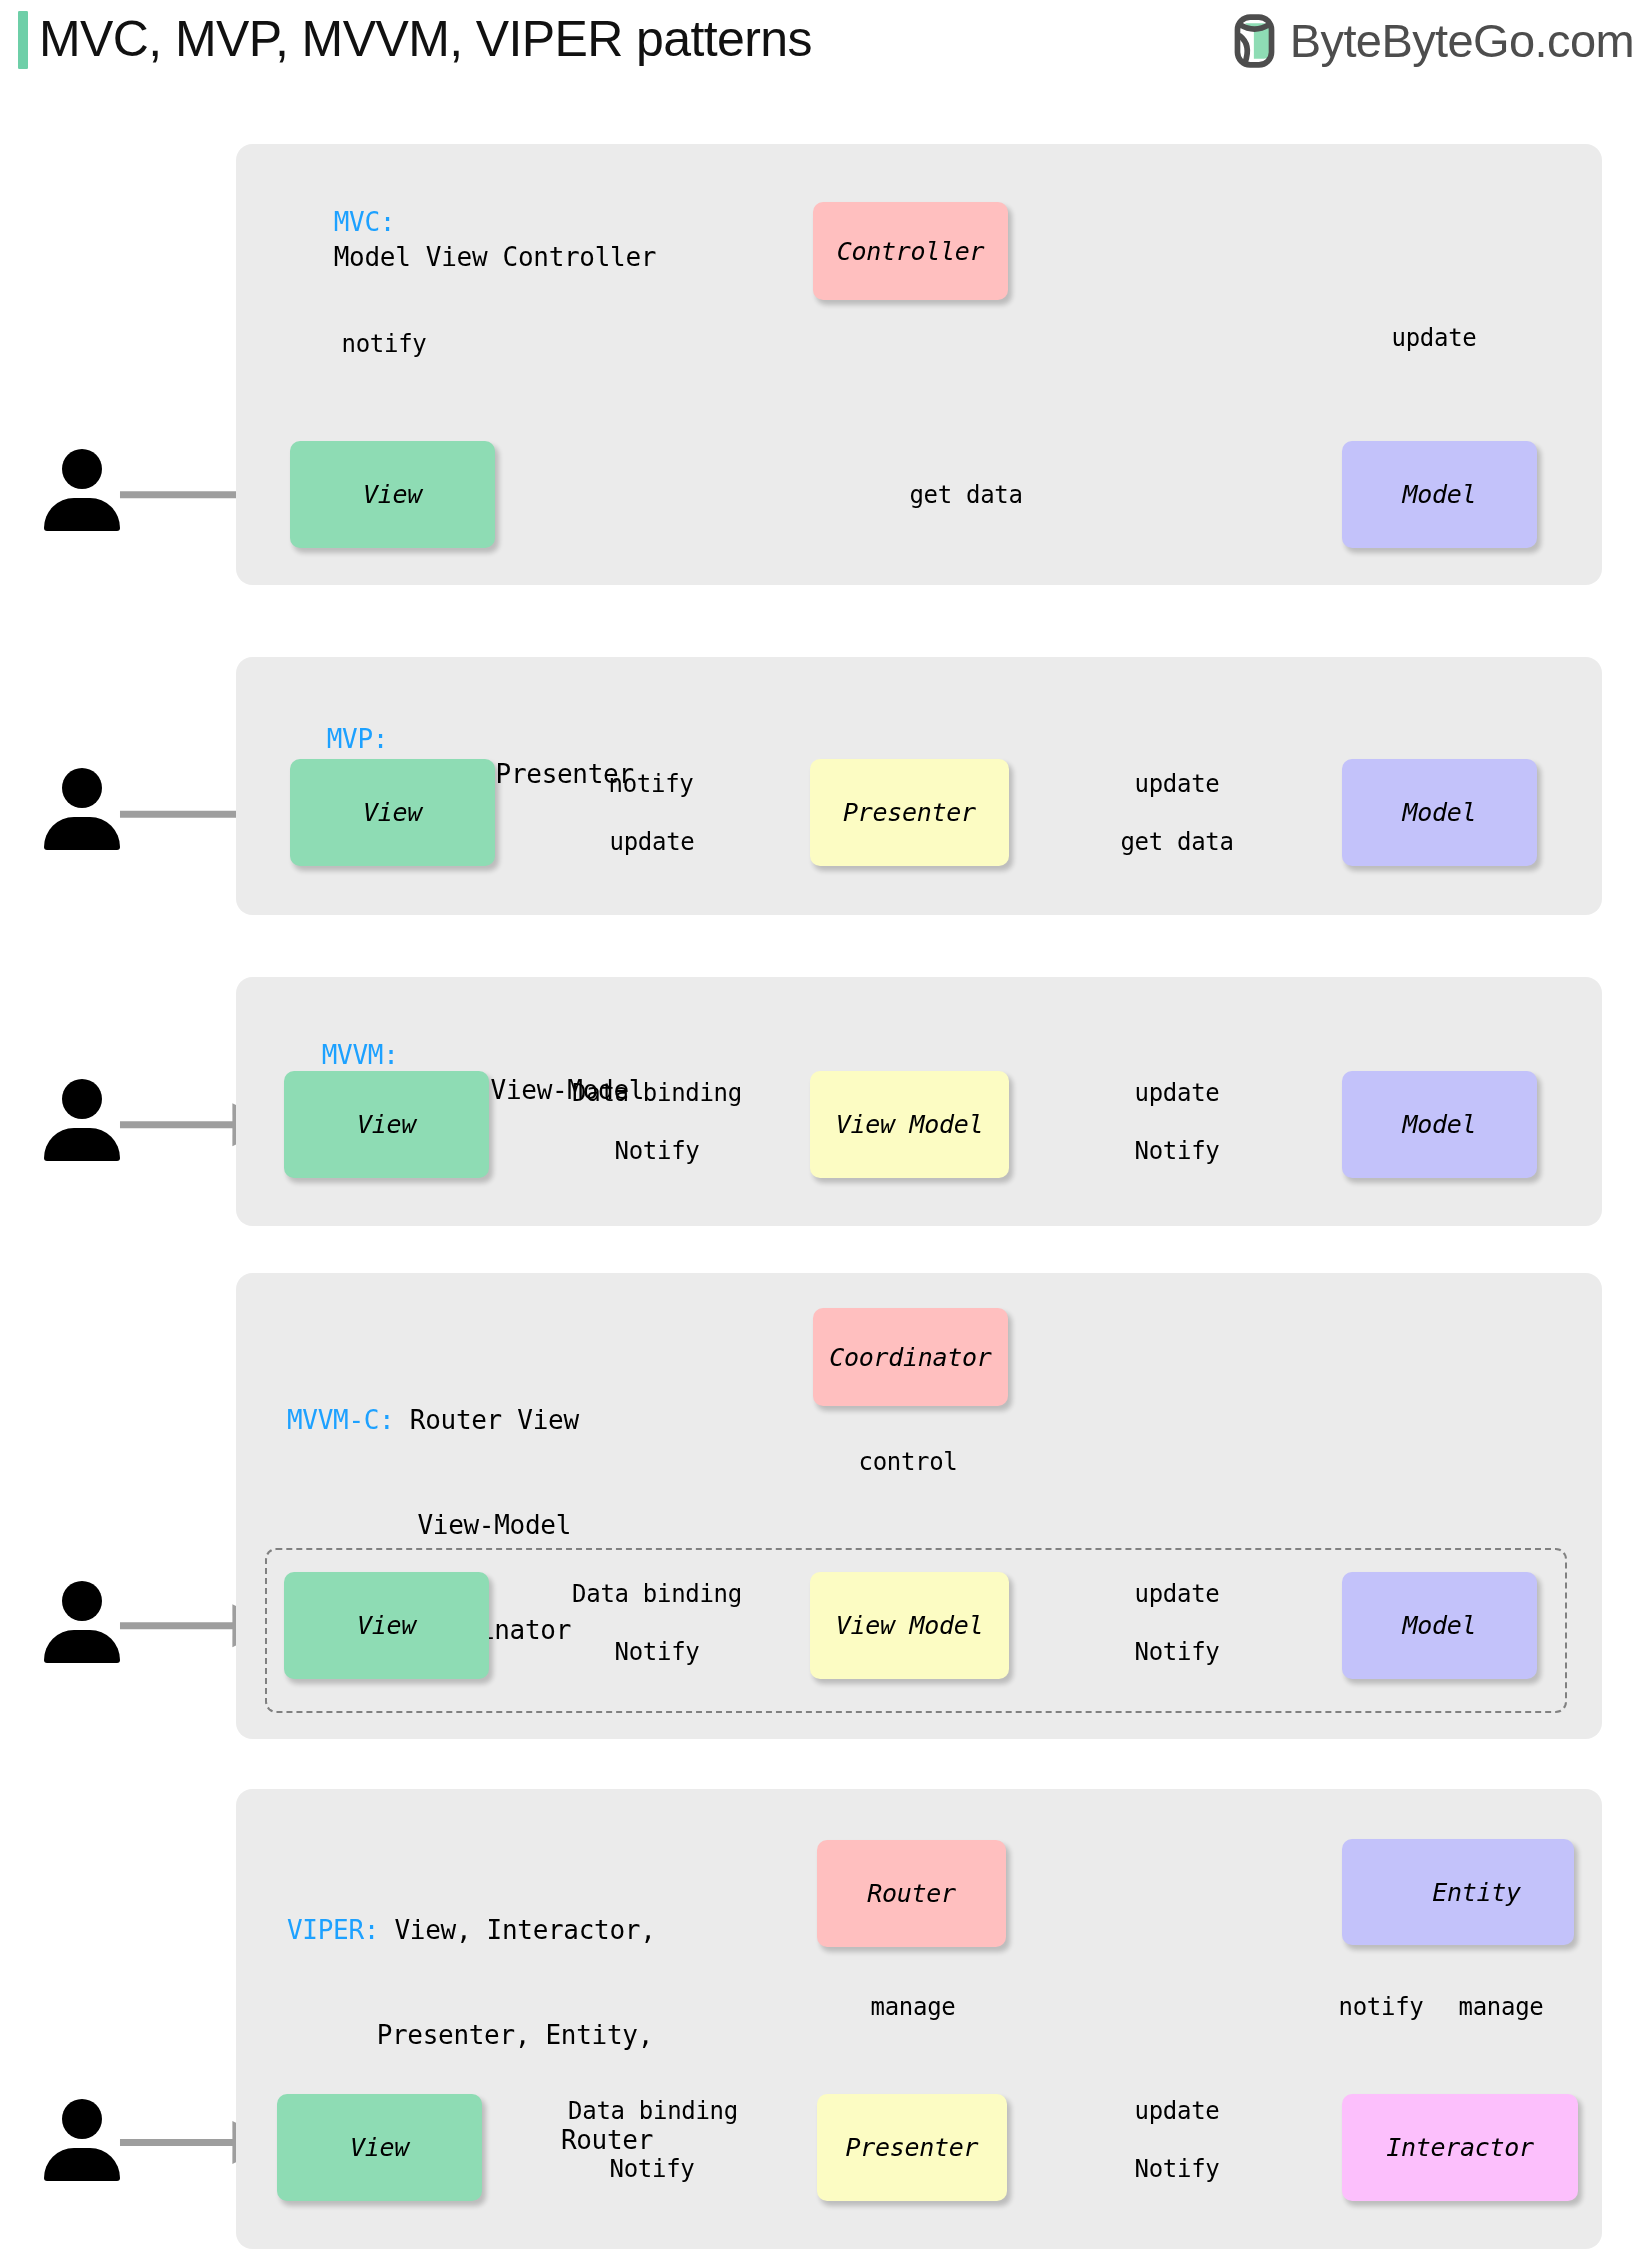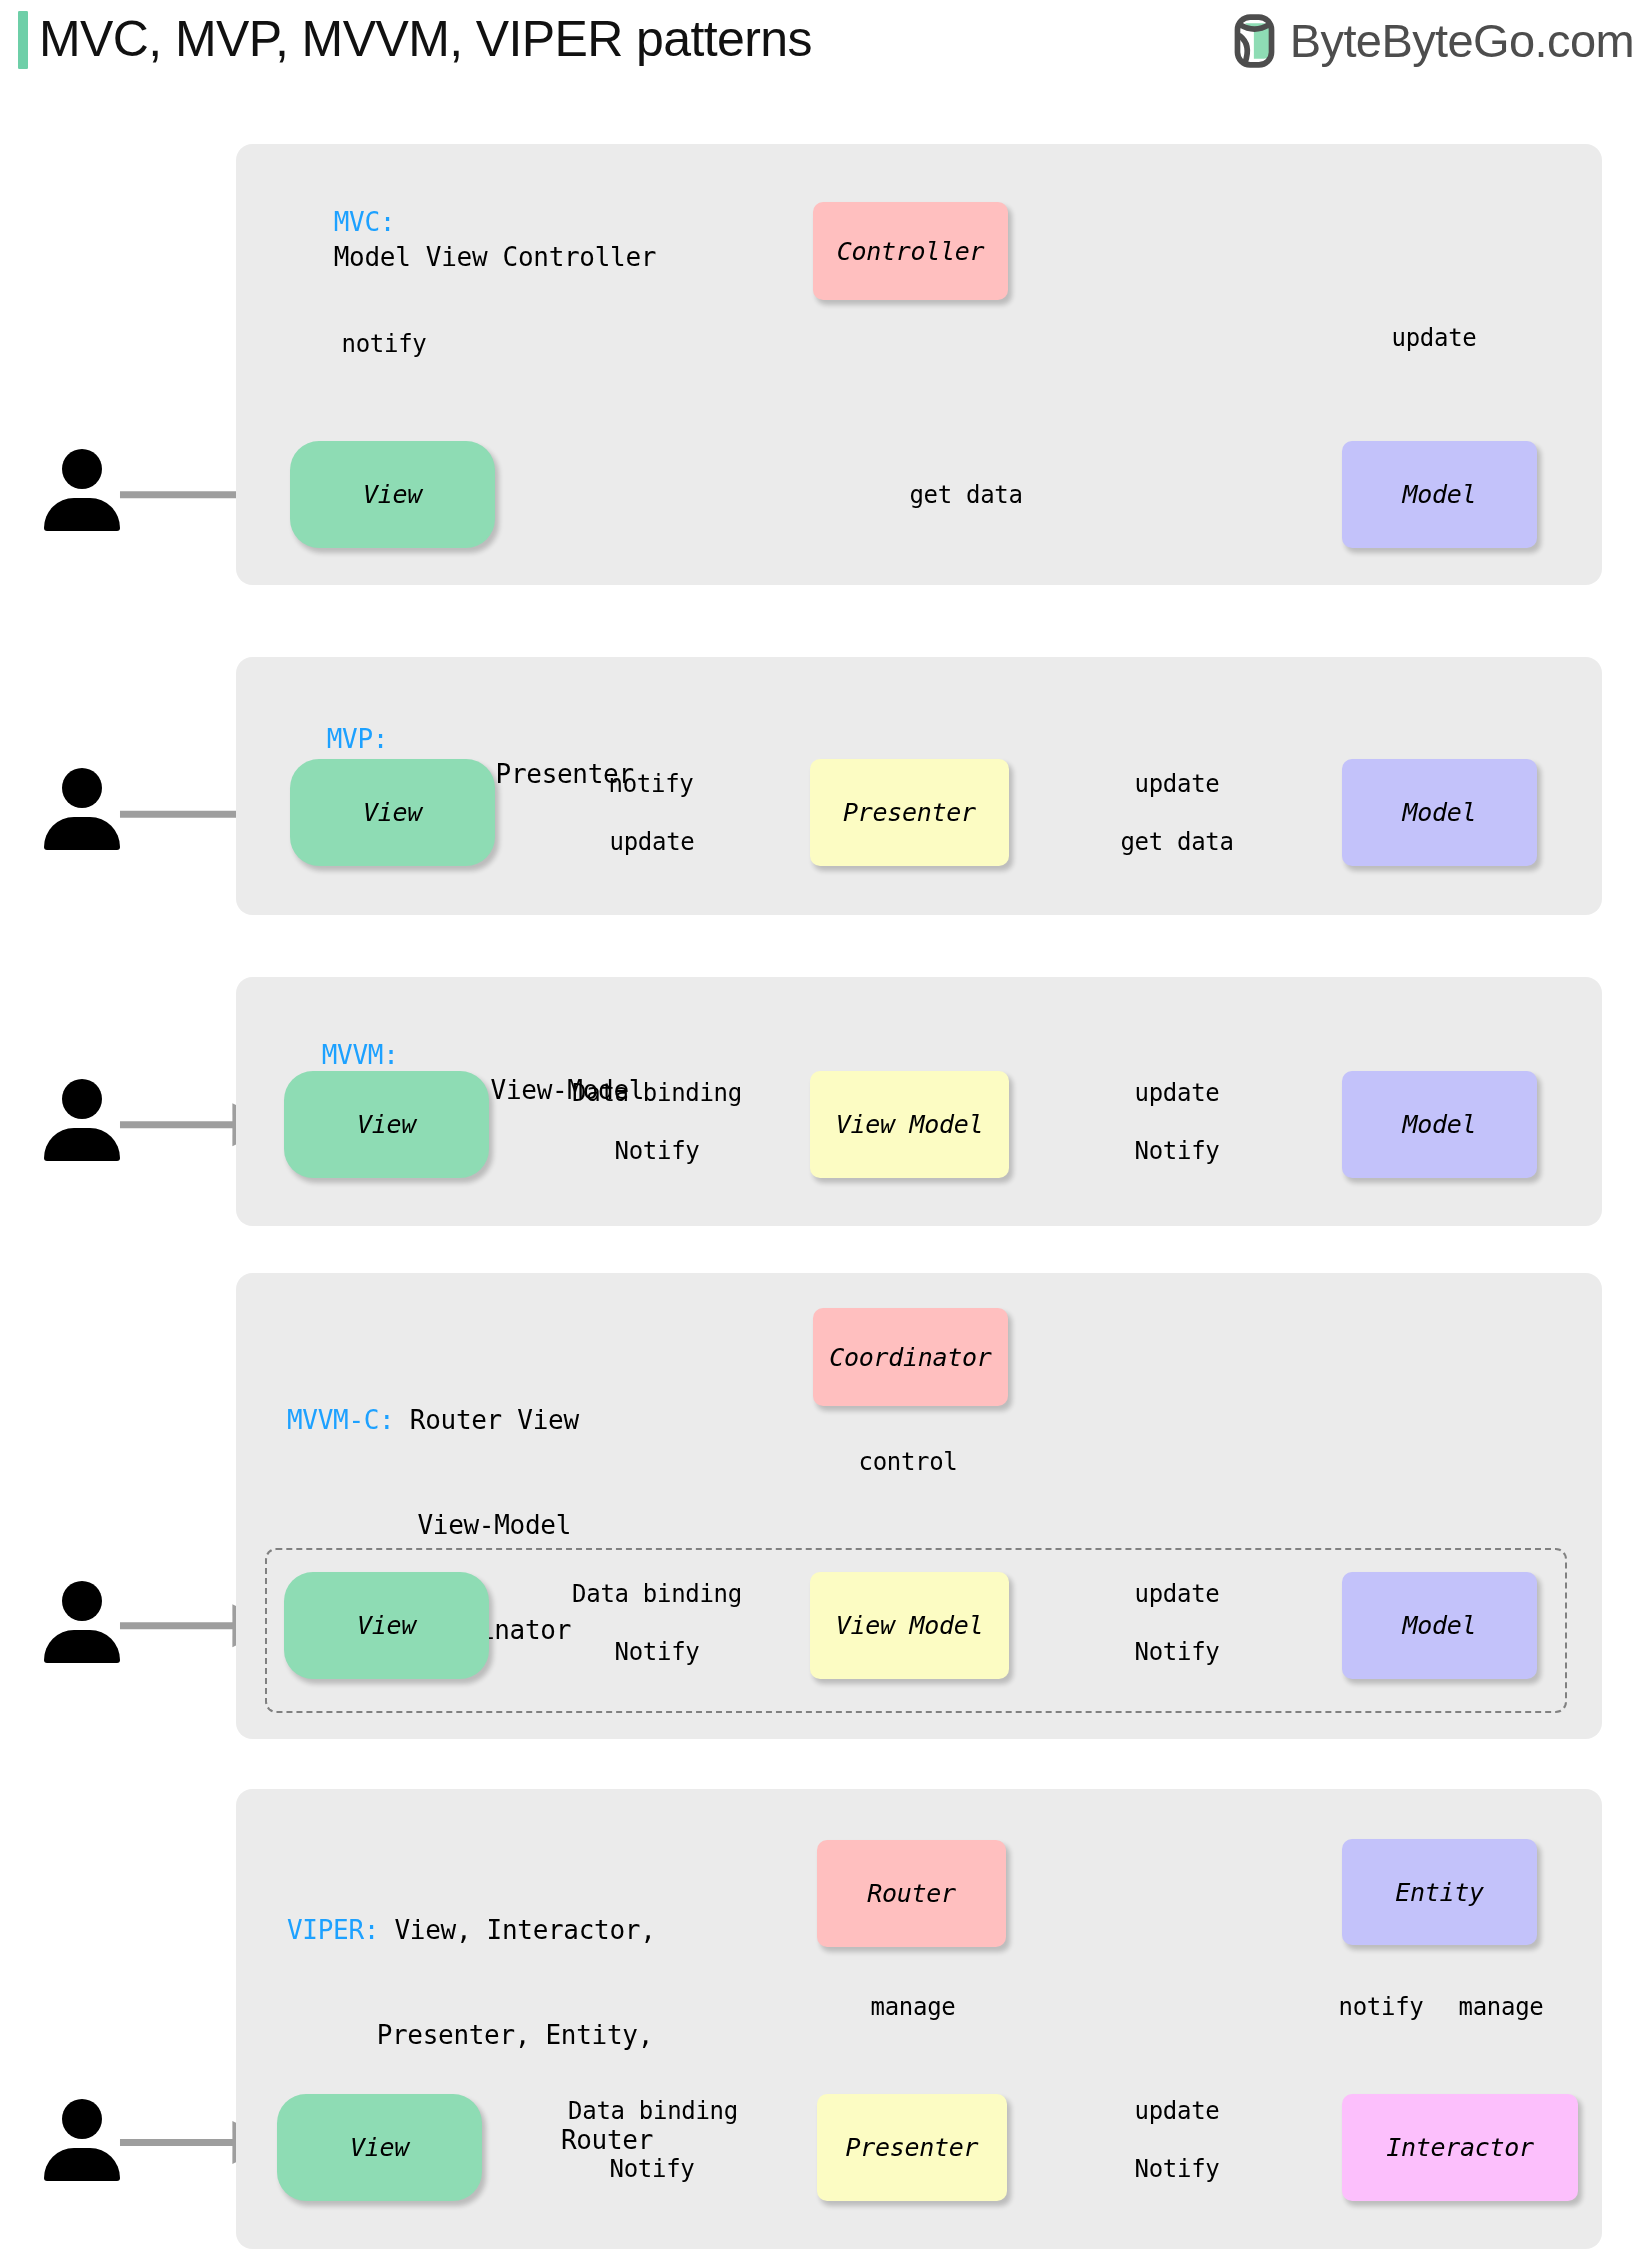--- a/index.html
+++ b/index.html
@@ -15,21 +15,21 @@
   #brand-name{font-family:"Liberation Sans","DejaVu Sans",sans-serif;font-size:47px;line-height:58px;
               font-weight:normal;color:#4D4D4D;white-space:nowrap;letter-spacing:-0.6px;}
 
   
   .panel{position:absolute;background:#EBEBEB;border-radius:16.4px;}
 
   
   .node{position:absolute;border-radius:10px;display:flex;align-items:center;justify-content:center;
         box-shadow:3.2px 4.4px 5.7px rgba(0,0,0,0.20);}
   .node span{font-size:25px;color:#000;white-space:nowrap;letter-spacing:-0.3px;font-style:italic;}
-  .n-view{background:#8EDCB4;border-radius:29px;}
+  .n-view{background:#8EDCB4;}
   .n-model{background:#C3C2FA;}
   .n-ctrl{background:#FFBFBF;}
   .n-pres{background:#FCFCC3;}
   .n-inter{background:#FCBFFC;}
 
   
   .sec-title{position:absolute;font-size:26px;line-height:35px;color:#000;white-space:pre;letter-spacing:-0.3px;}
   .sec-title .key{color:#1DA1FF;}
   .sec-title.multi{text-align:right;}
 
@@ -285,21 +285,21 @@
     <span class="key">VIPER:</span> 
     <span>View, Interactor,</span>
   </div>
   <div>Presenter, Entity,</div>
   <div>Router</div>
 </div>
 
 <div class="node n-ctrl" style="left:817px;top:1840px;width:189px;height:107px;">
   <span>Router</span>
   </div>
-<div class="node n-model" style="left:1342px;top:1839px;width:195px;height:106px;">
+<div class="node n-model" style="left:1342px;top:1839px;width:195px;height:106px;padding-left:37px;">
   <span>Entity</span>
   </div>
 <div class="node n-view" style="left:277px;top:2094px;width:205px;height:107px;">
   <span>View</span>
   </div>
 <div class="node n-pres" style="left:817px;top:2094px;width:190px;height:107px;">
   <span>Presenter</span>
   </div>
 <div class="node n-inter" style="left:1342px;top:2094px;width:236px;height:107px;">
   <span>Interactor</span>

